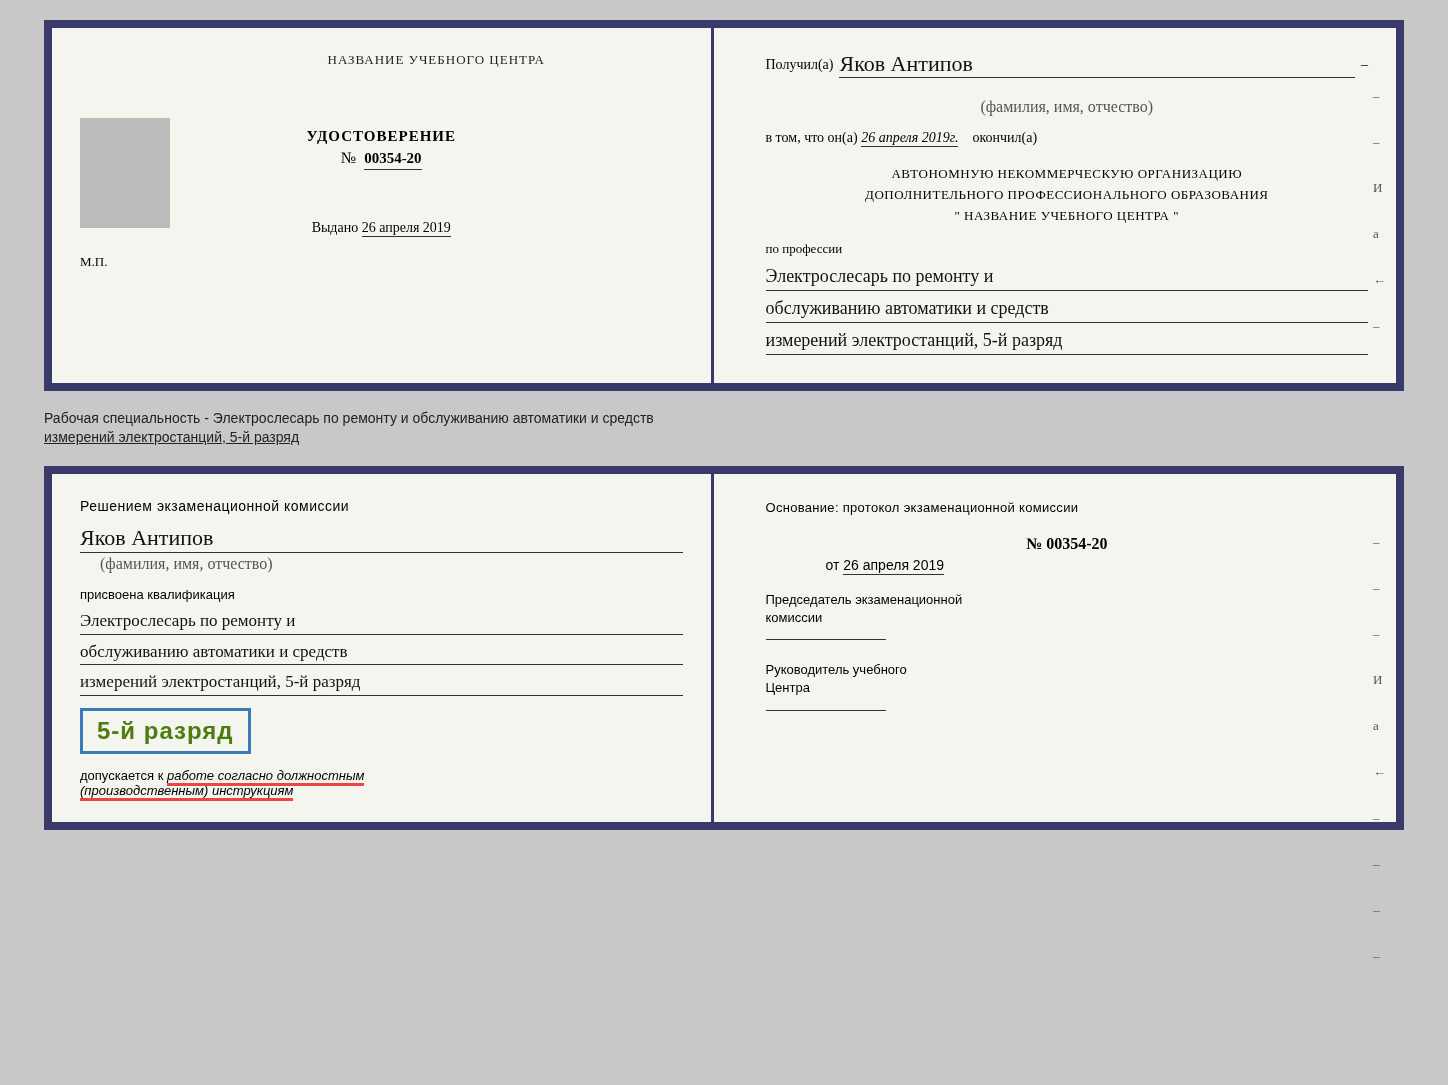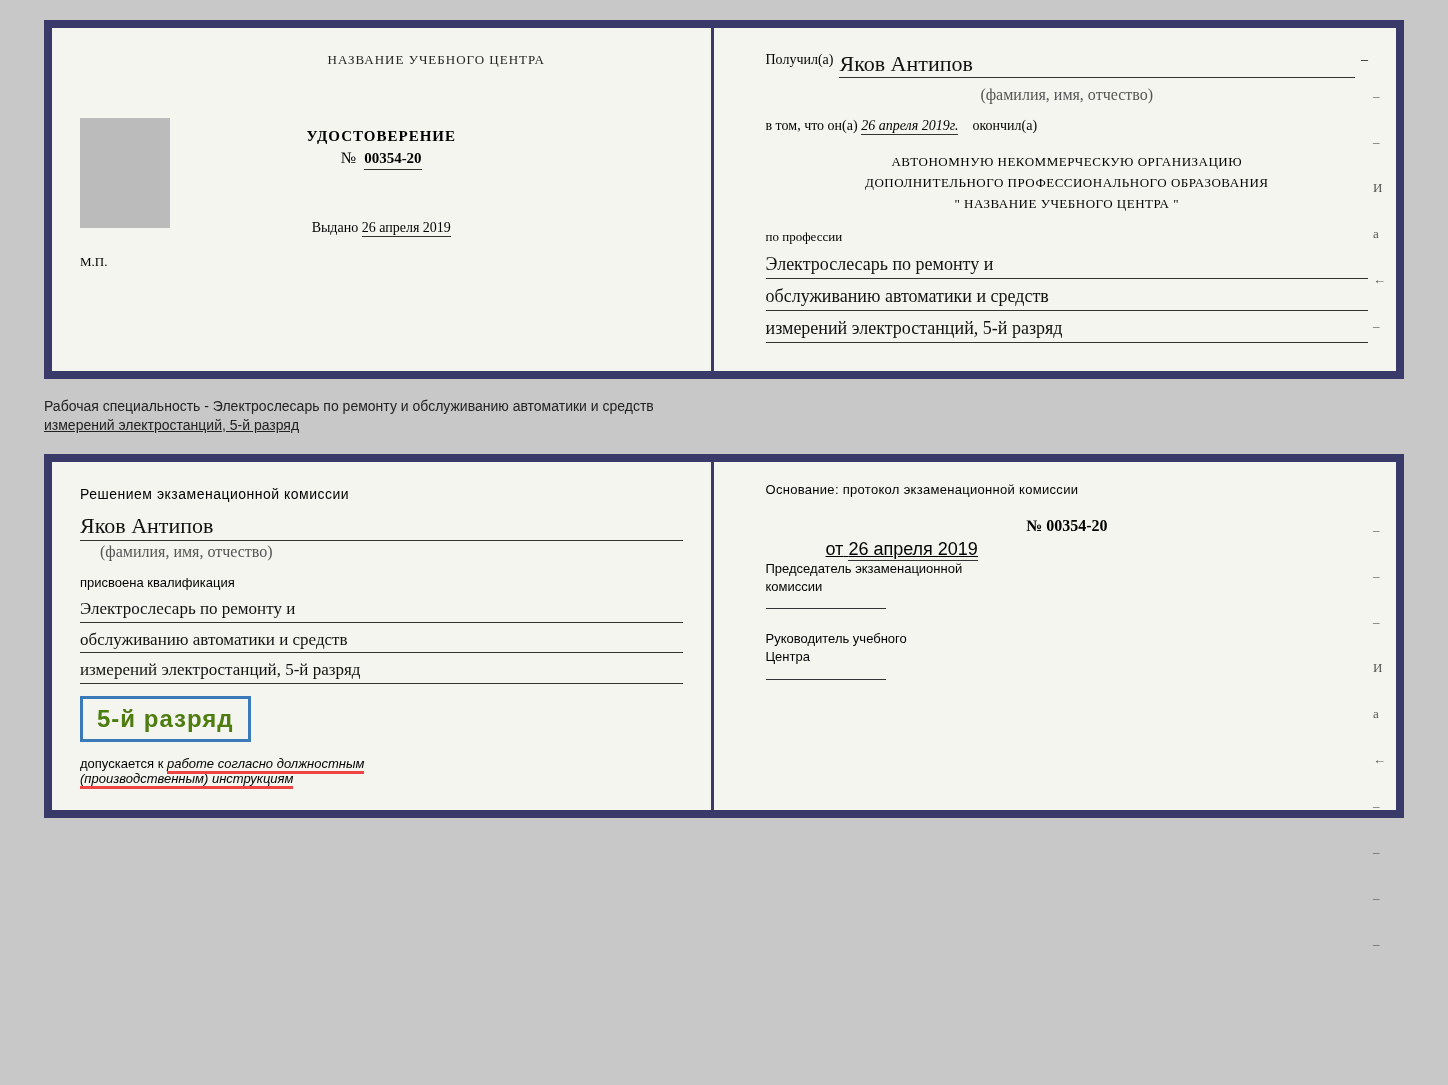--- a/index.html
+++ b/index.html
@@ -95,23 +95,23 @@
     }
 
     .mp-line {
       margin-top: 18px;
       font-size: 13px;
     }
 
     
     .poluchil-line {
       display: flex;
-      align-items: flex-start;
+      align-items: center;
       gap: 6px;
-      margin-bottom: 8px;
+      margin-bottom: 20px;
     }
 
     .poluchil-label {
       font-size: 14px;
       white-space: nowrap;
     }
 
     .handwritten-name {
       font-family: 'Segoe Script', 'Comic Sans MS', cursive;
       font-size: 22px;
@@ -176,21 +176,21 @@
     
     .doc-bottom-left {
       flex: 1;
       padding: 24px 28px;
       border-right: 3px solid #3a3a6a;
       position: relative;
     }
 
     .doc-bottom-right {
       flex: 1;
-      padding: 18px 28px;
+      padding: 24px 28px;
       position: relative;
     }
 
     .resheniem-text {
       font-size: 14px;
       letter-spacing: 0.5px;
       text-align: left;
       margin-bottom: 10px;
       font-family: Arial, sans-serif;
     }
@@ -256,23 +256,23 @@
     }
 
     .protocol-number {
       font-size: 16px;
       font-weight: bold;
       text-align: center;
       margin: 10px 0 4px 0;
     }
 
     .ot-line {
-      font-size: 18px;
-      font-family: Arial, sans-serif;
-      text-decoration: underline;
+      font-size: 14px;
+      margin-bottom: 18px;
+      font-family: Arial, sans-serif;
     }
 
     .ot-date {
       border-bottom: 1px solid #333;
       padding-bottom: 1px;
     }
 
     .podpis-block {
       font-size: 13px;
       font-family: Arial, sans-serif;

